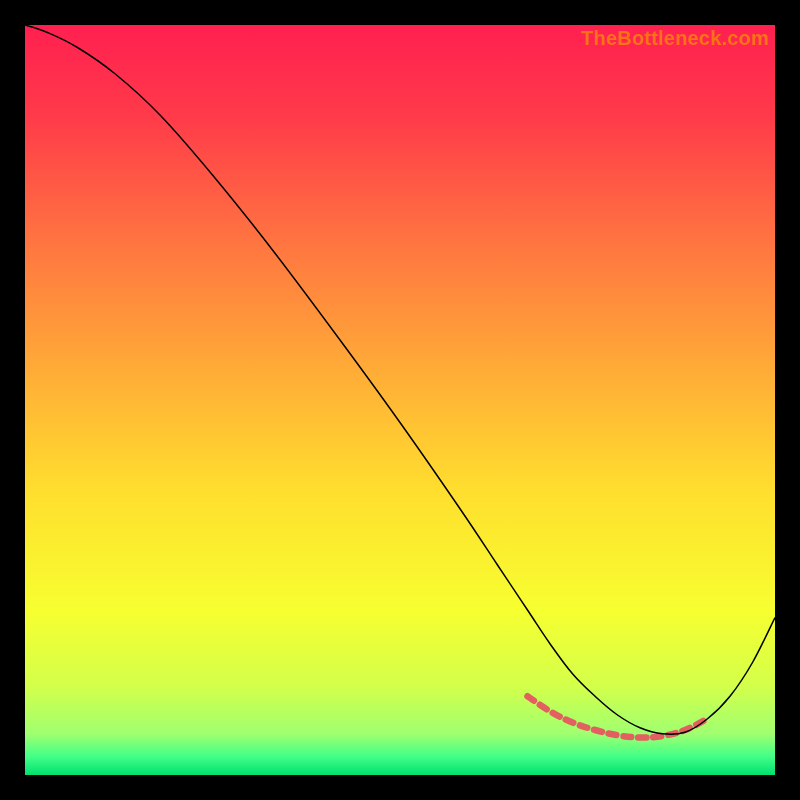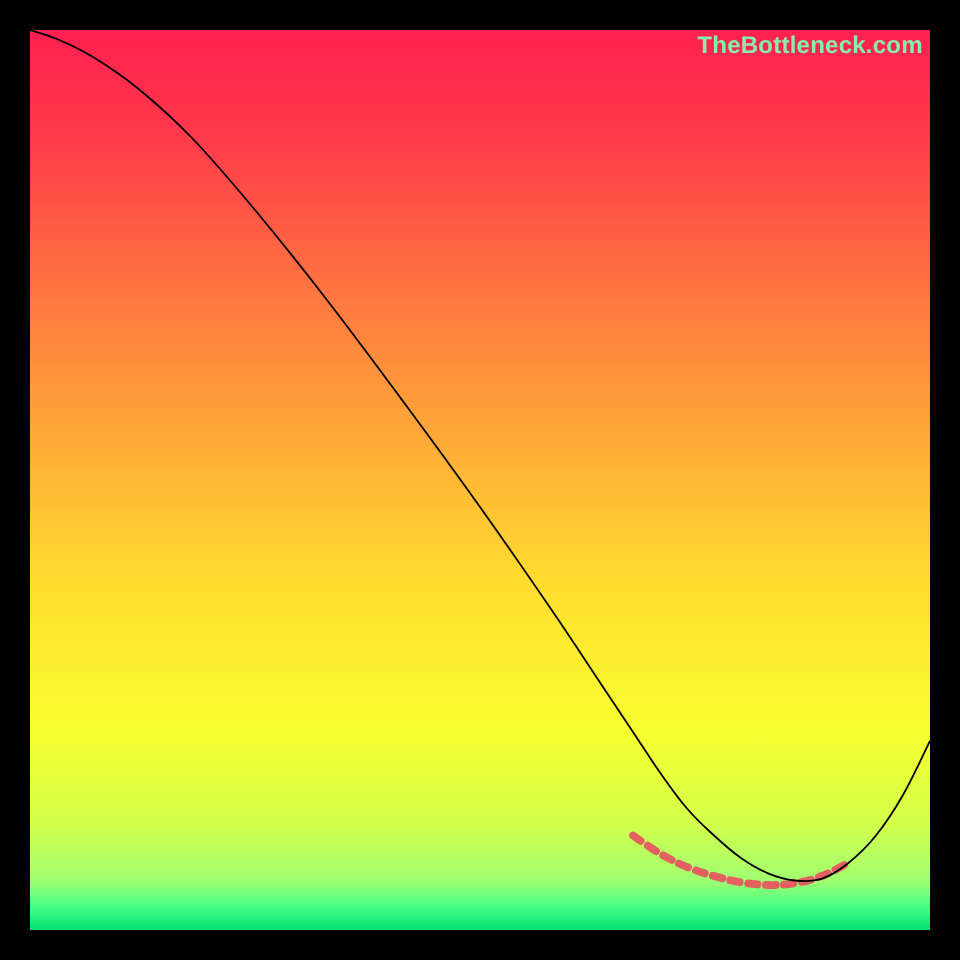--- a/index.html
+++ b/index.html
@@ -24,21 +24,21 @@
     width: 750px;
     height: 750px;
     overflow: hidden;
   }
   .watermark {
     position: absolute;
     top: 2px;
     right: 6px;
     font-size: 20px;
     font-weight: 600;
-    color: #86efac;
+    color: #f97316;
     letter-spacing: 0.2px;
     z-index: 20;
   }
   svg { display: block; }
 </style>
 </head>
 <body>
 
 <div class="frame">
   <div class="plot-area">

